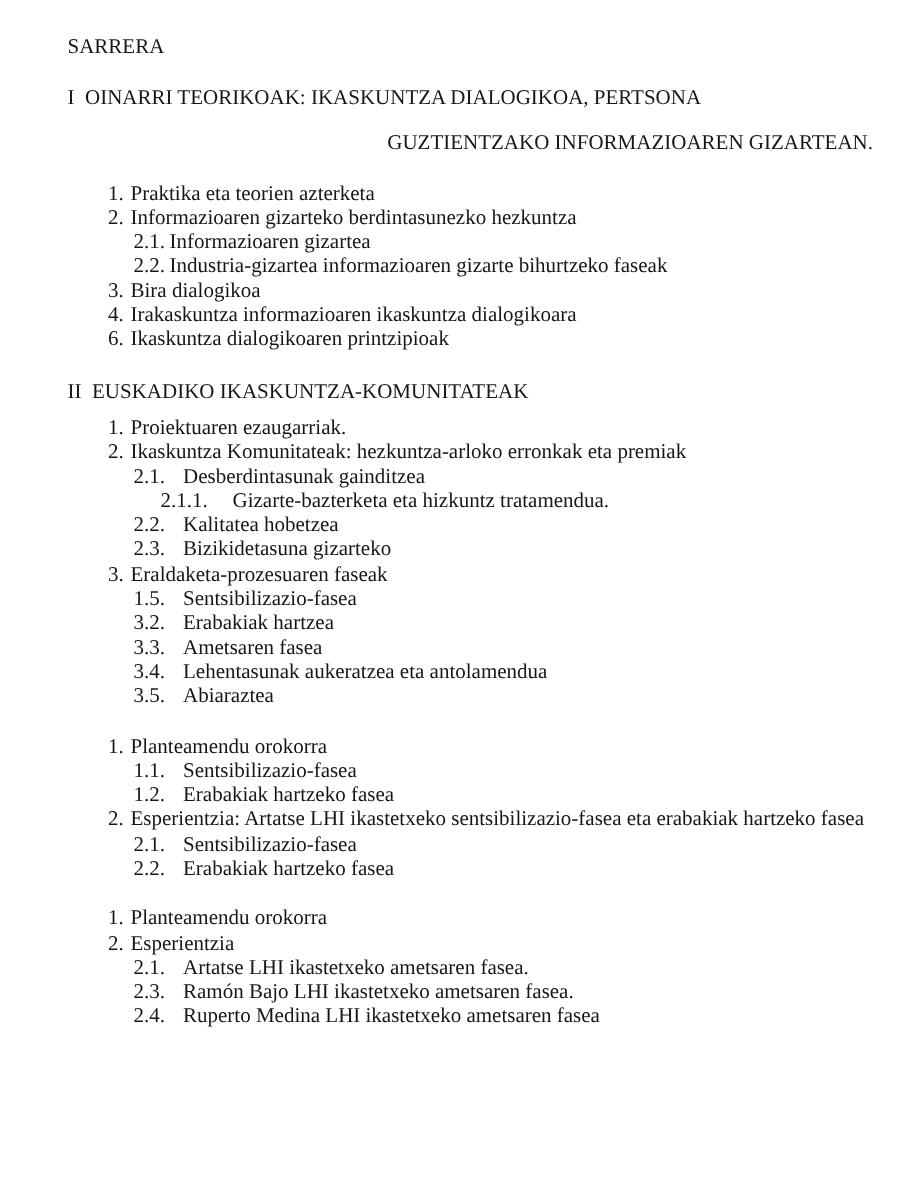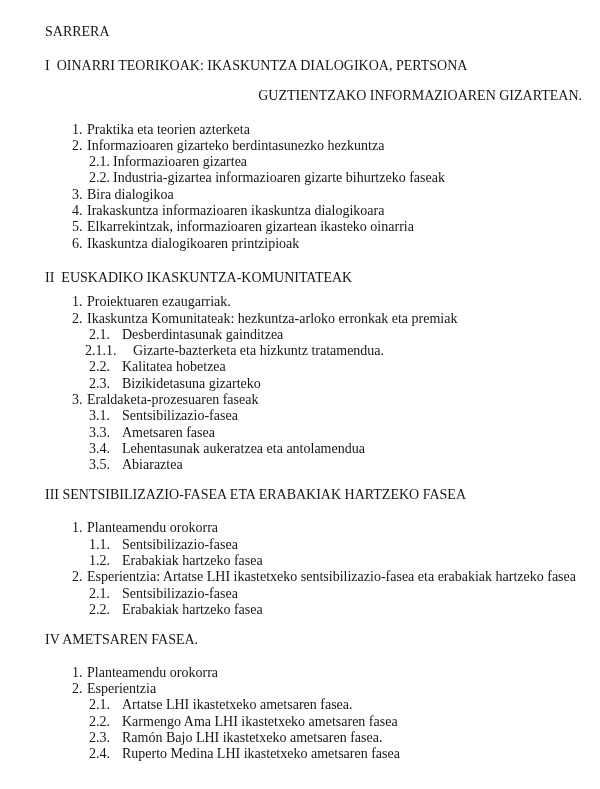--- a/index.html
+++ b/index.html
@@ -40,21 +40,21 @@
   .section.sec4 .sec-heading { margin-top: 13.5px; }
   .items { margin-top: 17px; }
   .section.sec2 .items { margin-top: 8px; }
   .item { white-space: nowrap; }
   .item .num { display: inline-block; }
   .item.lv1 { margin-left: 27px; }
   .item.lv1 .num { width: 15px; }
   .item.lv2 { margin-left: 44px; }
   .item.lv2 .num { width: 24px; }
   .item.lv2.tab .num { width: 33px; }
-  .item.lv3 { margin-left: 40px; }
+  .item.lv3 { margin-left: 62px; }
   .item.lv3 .num { width: 48px; }
   .item.lv3.tab .num { width: 48px; }
 </style>
 </head>
 <body>
 
 <div class="doc">
   <div class="doc-title">SARRERA</div>
   <div id="sections">
       <div class="section sec1">
@@ -62,62 +62,55 @@
           <div class="h-line">I  OINARRI TEORIKOAK: IKASKUNTZA DIALOGIKOA, PERTSONA</div>
           <div class="h-line">GUZTIENTZAKO INFORMAZIOAREN GIZARTEAN.</div>
         </div>
         <div class="items">
           <div class="item lv1"><span class="num">1.</span><span class="txt">Praktika eta teorien azterketa</span></div>
           <div class="item lv1"><span class="num">2.</span><span class="txt">Informazioaren gizarteko berdintasunezko hezkuntza</span></div>
           <div class="item lv2"><span class="num">2.1.</span><span class="txt">Informazioaren gizartea</span></div>
           <div class="item lv2"><span class="num">2.2.</span><span class="txt">Industria-gizartea informazioaren gizarte bihurtzeko faseak</span></div>
           <div class="item lv1"><span class="num">3.</span><span class="txt">Bira dialogikoa</span></div>
           <div class="item lv1"><span class="num">4.</span><span class="txt">Irakaskuntza informazioaren ikaskuntza dialogikoara</span></div>
-          <div class="item lv1"><span class="num">5.</span><span class="txt">Elkarrekintzak, informazioaren gizartean ikasteko oinarria</span></div>
           <div class="item lv1"><span class="num">6.</span><span class="txt">Ikaskuntza dialogikoaren printzipioak</span></div>
         </div>
       </div>
       <div class="section sec2">
         <div class="sec-heading">
           <div class="h-line">II  EUSKADIKO IKASKUNTZA-KOMUNITATEAK</div>
         </div>
         <div class="items">
           <div class="item lv1"><span class="num">1.</span><span class="txt">Proiektuaren ezaugarriak.</span></div>
           <div class="item lv1"><span class="num">2.</span><span class="txt">Ikaskuntza Komunitateak: hezkuntza-arloko erronkak eta premiak</span></div>
           <div class="item lv2 tab"><span class="num">2.1.</span><span class="txt">Desberdintasunak gainditzea</span></div>
           <div class="item lv3 tab"><span class="num">2.1.1.</span><span class="txt">Gizarte-bazterketa eta hizkuntz tratamendua.</span></div>
           <div class="item lv2 tab"><span class="num">2.2.</span><span class="txt">Kalitatea hobetzea</span></div>
           <div class="item lv2 tab"><span class="num">2.3.</span><span class="txt">Bizikidetasuna gizarteko</span></div>
           <div class="item lv1"><span class="num">3.</span><span class="txt">Eraldaketa-prozesuaren faseak</span></div>
-          <div class="item lv2 tab"><span class="num">3.1.</span><span class="txt">Sentsibilizazio-fasea</span></div>
+          <div class="item lv2 tab"><span class="num">1.5.</span><span class="txt">Sentsibilizazio-fasea</span></div>
+          <div class="item lv2 tab"><span class="num">3.2.</span><span class="txt">Erabakiak hartzea</span></div>
           <div class="item lv2 tab"><span class="num">3.3.</span><span class="txt">Ametsaren fasea</span></div>
           <div class="item lv2 tab"><span class="num">3.4.</span><span class="txt">Lehentasunak aukeratzea eta antolamendua</span></div>
           <div class="item lv2 tab"><span class="num">3.5.</span><span class="txt">Abiaraztea</span></div>
         </div>
       </div>
       <div class="section sec3">
-        <div class="sec-heading">
-          <div class="h-line">III SENTSIBILIZAZIO-FASEA ETA ERABAKIAK HARTZEKO FASEA</div>
-        </div>
         <div class="items">
           <div class="item lv1"><span class="num">1.</span><span class="txt">Planteamendu orokorra</span></div>
           <div class="item lv2 tab"><span class="num">1.1.</span><span class="txt">Sentsibilizazio-fasea</span></div>
           <div class="item lv2 tab"><span class="num">1.2.</span><span class="txt">Erabakiak hartzeko fasea</span></div>
           <div class="item lv1"><span class="num">2.</span><span class="txt">Esperientzia: Artatse LHI ikastetxeko sentsibilizazio-fasea eta erabakiak hartzeko fasea</span></div>
           <div class="item lv2 tab"><span class="num">2.1.</span><span class="txt">Sentsibilizazio-fasea</span></div>
           <div class="item lv2 tab"><span class="num">2.2.</span><span class="txt">Erabakiak hartzeko fasea</span></div>
         </div>
       </div>
       <div class="section sec4">
-        <div class="sec-heading">
-          <div class="h-line">IV AMETSAREN FASEA.</div>
-        </div>
         <div class="items">
           <div class="item lv1"><span class="num">1.</span><span class="txt">Planteamendu orokorra</span></div>
           <div class="item lv1"><span class="num">2.</span><span class="txt">Esperientzia</span></div>
           <div class="item lv2 tab"><span class="num">2.1.</span><span class="txt">Artatse LHI ikastetxeko ametsaren fasea.</span></div>
-          <div class="item lv2 tab"><span class="num">2.2.</span><span class="txt">Karmengo Ama LHI ikastetxeko ametsaren fasea</span></div>
           <div class="item lv2 tab"><span class="num">2.3.</span><span class="txt">Ramón Bajo LHI ikastetxeko ametsaren fasea.</span></div>
           <div class="item lv2 tab"><span class="num">2.4.</span><span class="txt">Ruperto Medina LHI ikastetxeko ametsaren fasea</span></div>
         </div>
       </div>
     </div>
 </div>
 
 </body></html>

